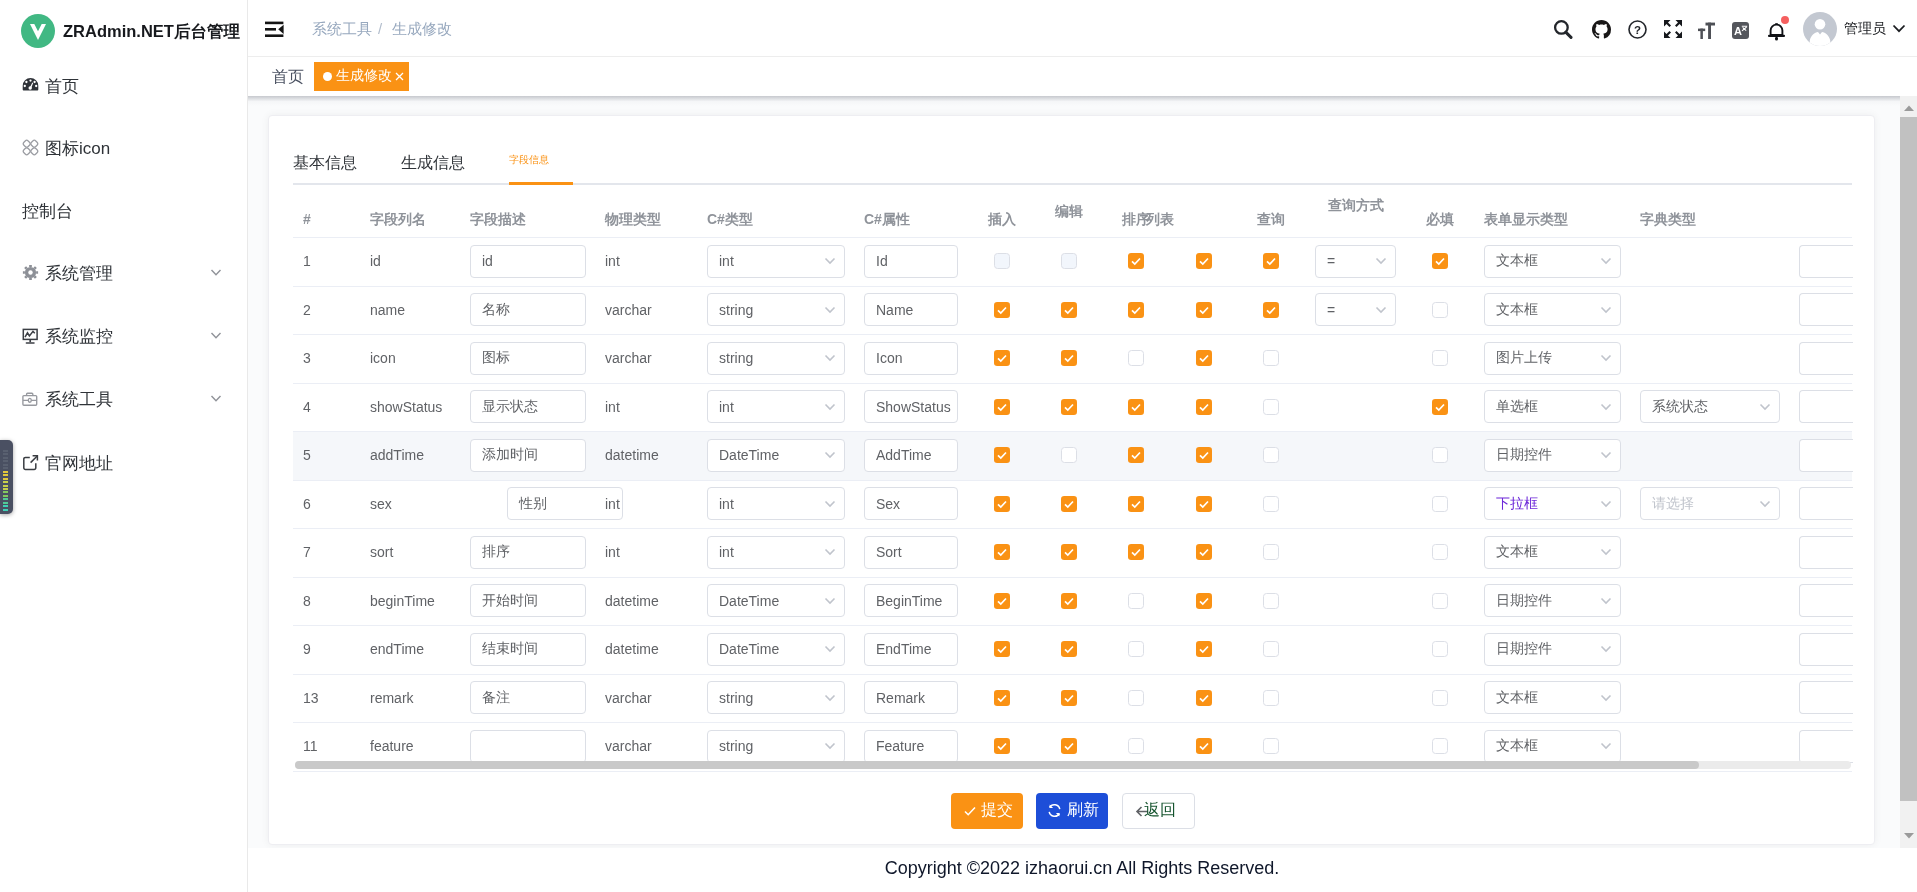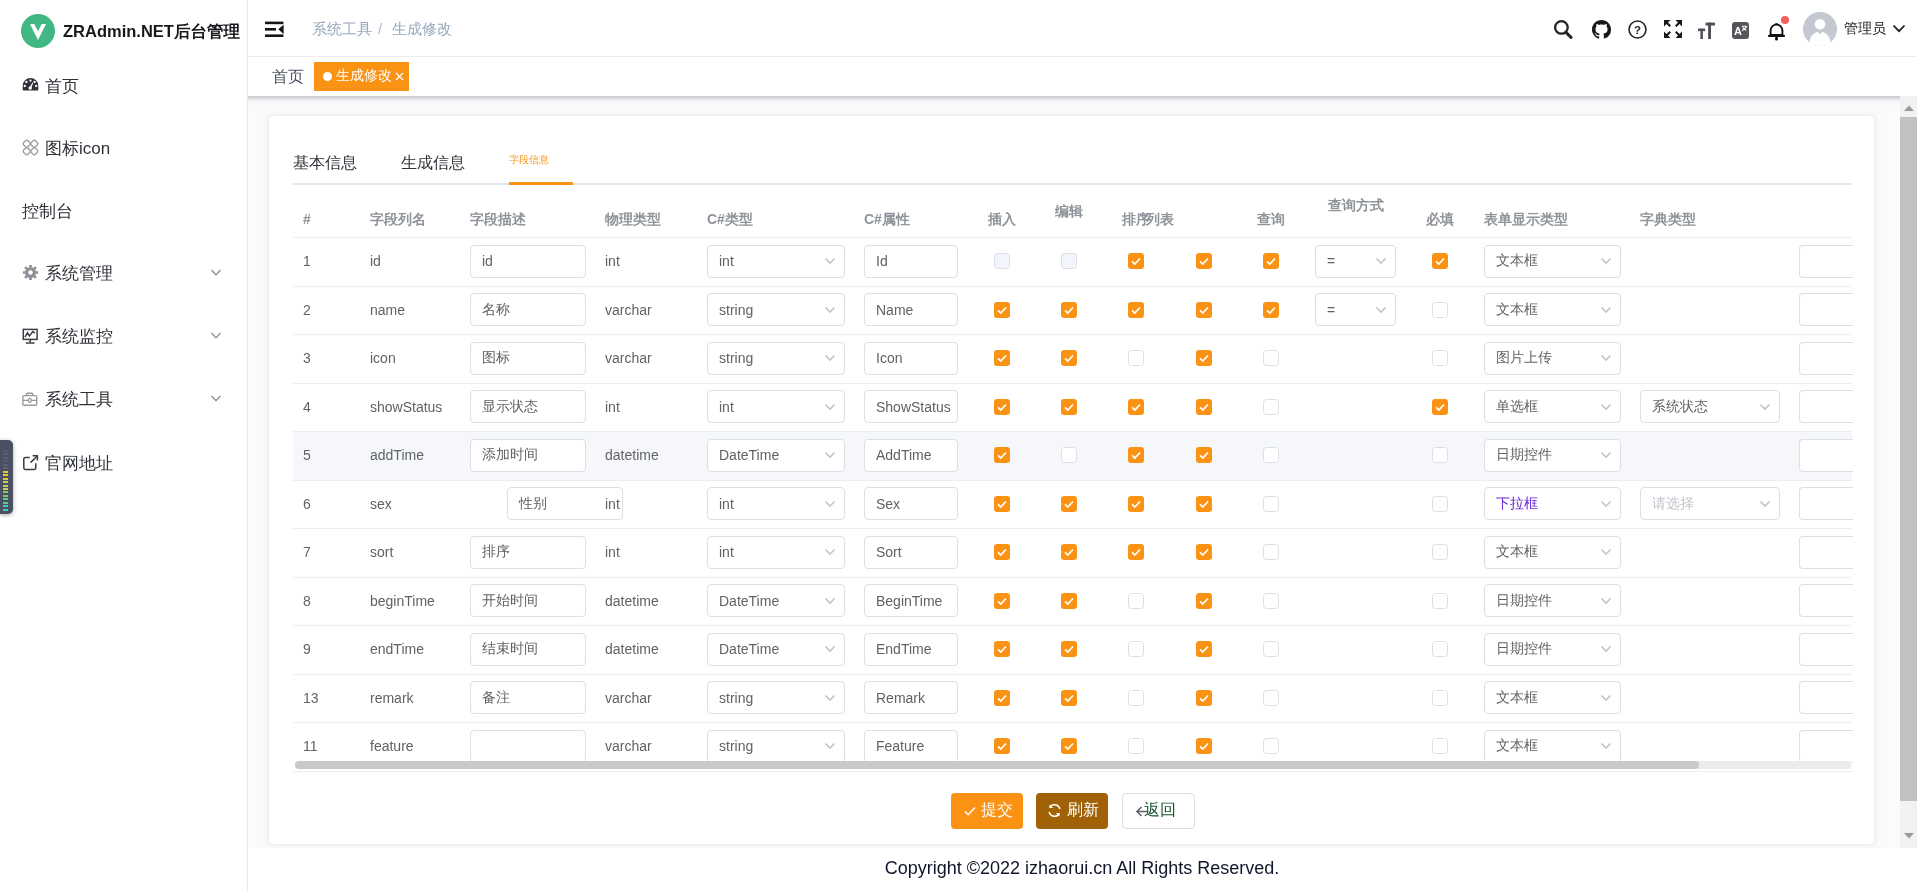--- a/index.html
+++ b/index.html
@@ -726,21 +726,21 @@
 
 <div class="abs" style="left:295px;top:761px;width:1556px;height:8px;border-radius:4px;background:#ebebeb"></div>
 <div class="abs" style="left:295px;top:761px;width:1404px;height:8px;border-radius:4px;background:#c9c9c9"></div>
 
 <div class="abs" style="left:951px;top:793px;width:72px;height:36px;border-radius:4px;background:#fa9214">
   <svg class="abs" style="left:12px;top:11px" width="14" height="14" viewBox="0 0 14 14">
       <path d="M2 7.5l3.2 3.2L12 3.5" fill="none" stroke="#fff" stroke-width="1.6"></path>
     </svg>
   <span class="abs" style="left:30px;top:7px;font-size:16px;color:#fff">提交</span>
 </div>
-<div class="abs" style="left:1036px;top:793px;width:72px;height:36px;border-radius:4px;background:#a16207">
+<div class="abs" style="left:1036px;top:793px;width:72px;height:36px;border-radius:4px;background:#1d4ed8">
   <svg class="abs" style="left:11px;top:10px" width="15" height="15" viewBox="0 0 15 15">
       <g fill="none" stroke="#fff" stroke-width="1.5">
         <path d="M12.8 6.2A5.6 5.6 0 0 0 2.5 4.5"></path>
         <path d="M2.2 8.8a5.6 5.6 0 0 0 10.3 1.7"></path>
       </g>
       <path d="M2.7 1.5v3.4h3.4z" fill="#fff"></path>
       <path d="M12.3 13.5v-3.4H8.9z" fill="#fff"></path>
     </svg>
   <span class="abs" style="left:31px;top:7px;font-size:16px;color:#fff">刷新</span>
 </div>

